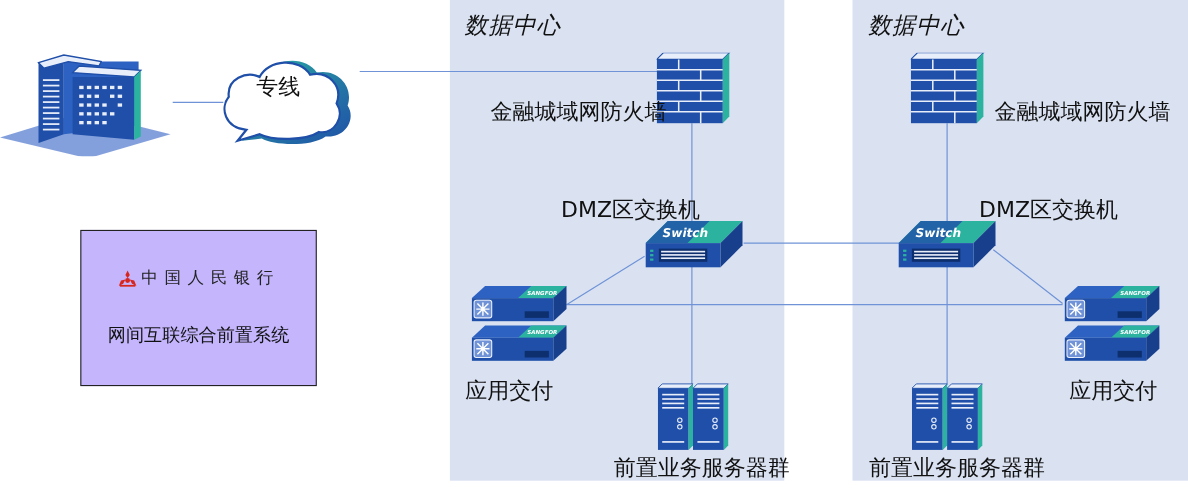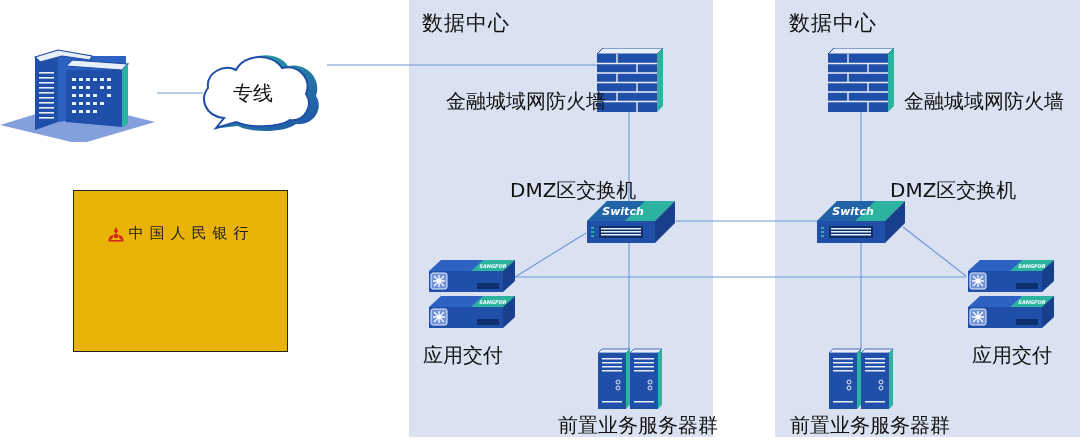--- a/index.html
+++ b/index.html
@@ -1,28 +1,28 @@
 <!DOCTYPE html>
 <html><head>
 <meta charset="utf-8">
 <style>
   html,body{margin:0;padding:0;background:#ffffff;}
   body{width:1080px;height:447px;position:relative;overflow:hidden;font-family:"DejaVu Sans","Liberation Sans",sans-serif;color:#1a1a1a;}
   .abs{position:absolute;}
   .dc-panel{position:absolute;top:0;height:437px;background:#dae2f2;}
   #dc1{left:409px;width:304px;}
   #dc2{left:775px;width:305px;}
-  .dc-title{position:absolute;font-size:21px;color:#111;letter-spacing:1px;}
+  .dc-title{position:absolute;font-size:21px;color:#111;letter-spacing:1px;font-style:italic;}
   .lbl{position:absolute;font-size:20px;color:#111;white-space:nowrap;}
   #wires{position:absolute;left:0;top:0;}
-  .pboc-box{position:absolute;left:73px;top:190px;width:215px;height:162px;border:1.5px solid #222;background:#eab308;box-sizing:border-box;}
+  .pboc-box{position:absolute;left:73px;top:209px;width:215px;height:142px;border:1.5px solid #222;background:#c4b5fd;box-sizing:border-box;}
   .pboc-logo-row{position:absolute;left:0;right:0;top:33px;display:flex;justify-content:center;align-items:center;gap:4px;}
   .pboc-name{font-family:"DejaVu Serif","Liberation Serif",serif;font-size:15px;letter-spacing:6px;color:#222;}
   .pboc-sys{position:absolute;left:0;right:0;top:84px;text-align:center;font-size:16.5px;color:#111;}
-  .cloud-text{position:absolute;left:233px;top:80px;font-size:20px;color:#111;}
+  .cloud-text{position:absolute;left:233px;top:65px;font-size:20px;color:#111;}
 </style>
 </head>
 <body>
 
 <div class="dc-panel" id="dc1"></div>
 <div class="dc-panel" id="dc2"></div>
 
 <svg id="wires" width="1080" height="447">
   <g stroke="#6f93d6" stroke-width="1.1" fill="none">
     <line x1="157" y1="93" x2="203" y2="93"></line>
@@ -105,20 +105,21 @@
       <g fill="#d7261e">
         <path d="M9,1 L11,5 L9,8 L7,5 Z"></path>
         <path d="M1,15 L3,10 L7,9 L5,13 Z"></path>
         <path d="M17,15 L15,10 L11,9 L13,13 Z"></path>
         <circle cx="9" cy="10" r="2.2"></circle>
         <rect x="2" y="14" width="14" height="1.6"></rect>
       </g>
     </svg>
     <span class="pboc-name">中国人民银行</span>
   </div>
+  <div class="pboc-sys">网间互联综合前置系统</div>
 </div>
 
 <div class="dc-title" style="left:422px;top:9px">数据中心</div>
 
 <svg class="abs" style="left:597px;top:48px" width="68" height="66" viewBox="0 0 68 66">
   <polygon points="0,6 6,0 66,0 60,6" fill="#e9eefb" stroke="#1f4fa8" stroke-width="1"></polygon>
   <polygon points="60,6 66,0 66,58 60,64" fill="#2bb3a0"></polygon>
   <rect x="0" y="6" width="60" height="58" fill="#1f4fa8"></rect>
   <g stroke="#e9eefb" stroke-width="1.4">
     <line x1="0" y1="15.5" x2="60" y2="15.5"></line>

